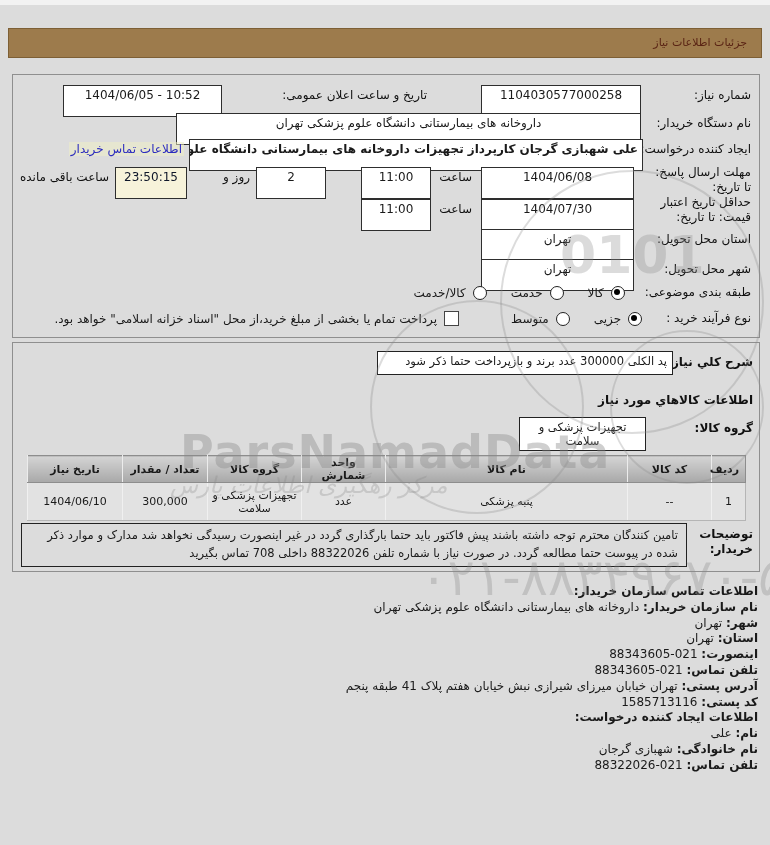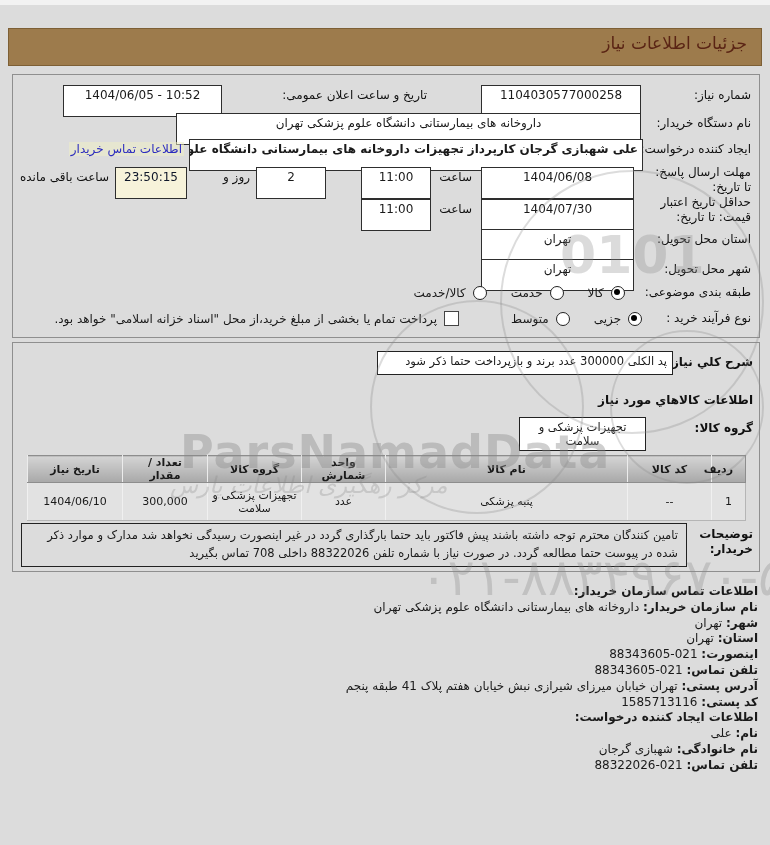--- a/index.html
+++ b/index.html
@@ -1,20 +1,20 @@
 <!DOCTYPE html>
 <html lang="fa" dir="rtl"><head>
 <meta charset="utf-8">
 <style>
   html,body{margin:0;padding:0;}
   body{background:#c9c9c9;font-family:"DejaVu Sans",sans-serif;}
   .screen{position:relative;width:770px;height:845px;background:#dcdcdc;overflow:hidden;direction:rtl;color:#1a1a1a;font-size:12px;margin:0 auto;}
   .topstrip{position:absolute;left:0;top:0;width:770px;height:5px;background:#f2f2f2;}
 
-  .titlebar{position:absolute;right:8px;top:28px;width:754px;height:38px;background:#9d7b4c;border:1px solid #7d5f35;box-sizing:border-box;line-height:28px;padding-right:14px;color:#5a2414;font-size:17px;}
+  .titlebar{position:absolute;right:8px;top:28px;width:754px;height:30px;background:#9d7b4c;border:1px solid #7d5f35;box-sizing:border-box;line-height:28px;padding-right:14px;color:#5a2414;font-size:11px;}
 
   .panel{position:absolute;box-sizing:border-box;border:1px solid #8f8f8f;background:transparent;z-index:1;}
   #panel1{right:10px;top:74px;width:748px;height:264px;}
   #panel2{right:10px;top:342px;width:748px;height:230px;}
 
   .lbl{position:absolute;text-align:right;color:#111;line-height:1.25;}
   .field{position:absolute;box-sizing:border-box;height:32px;background:#fff;border:1px solid #2e2e2e;text-align:center;line-height:18px;font-size:12px;overflow:hidden;white-space:nowrap;}
   .field.rightalign{text-align:right;padding:0 4px;}
   .field.cream{background:#f7f3da;color:#0f172a;}
   .link{position:absolute;color:#2b2bbf;background:rgba(238,238,198,0.55);padding:0 2px;cursor:pointer;}
@@ -22,21 +22,21 @@
   .inline-row{position:absolute;display:flex;align-items:center;direction:rtl;}
   .radio{width:12px;height:12px;border:1px solid #222;border-radius:50%;background:#fff;display:inline-block;position:relative;flex:0 0 auto;}
   .radio.selected::after{content:"";position:absolute;left:2px;top:2px;width:6px;height:6px;border-radius:50%;background:#000;}
   .checkbox{width:13px;height:13px;border:1px solid #444;background:#fff;display:inline-block;flex:0 0 auto;}
 
   .bold{font-weight:bold;}
   .descbox{position:absolute;box-sizing:border-box;background:#fff;border:1px solid #222;text-align:right;padding:2px 5px;font-size:11.5px;overflow:hidden;}
   .notesbox{position:absolute;box-sizing:border-box;background:#dcdcdc;border:1px solid #222;text-align:right;padding:2px 8px;font-size:11.5px;line-height:1.6;}
 
   table.items{position:absolute;right:13px;top:112px;width:718px;border-collapse:collapse;table-layout:fixed;font-size:11px;}
-  table.items th{background:linear-gradient(180deg,#d4d4d4 0%,#a8a8a8 100%);border:1px solid #8d8d8d;border-left:1px solid #ececec;font-weight:bold;height:23px;padding:0 12px;}
+  table.items th{background:linear-gradient(180deg,#d4d4d4 0%,#a8a8a8 100%);border:1px solid #8d8d8d;border-left:1px solid #ececec;font-weight:bold;height:23px;padding:0 6px;}
   table.items td{background:#e2e2e2;border:1px solid #b5b5b5;border-left:1px solid #f0f0f0;height:37px;text-align:center;padding:0 3px;}
 
   .contact{position:absolute;right:12px;top:584px;width:746px;text-align:right;font-size:12px;line-height:15.8px;z-index:1;}
   .contact div{margin:0;}
   .ltrnum{direction:ltr;unicode-bidi:bidi-override;display:inline-block;}
 
   
   .wm{position:absolute;z-index:2;pointer-events:none;color:#8a8a8a;}
   .wm-circle{border:2px solid rgba(140,140,140,0.30);border-radius:50%;}
   .wm-brand{font-size:46px;font-weight:bold;letter-spacing:1px;opacity:0.40;}

